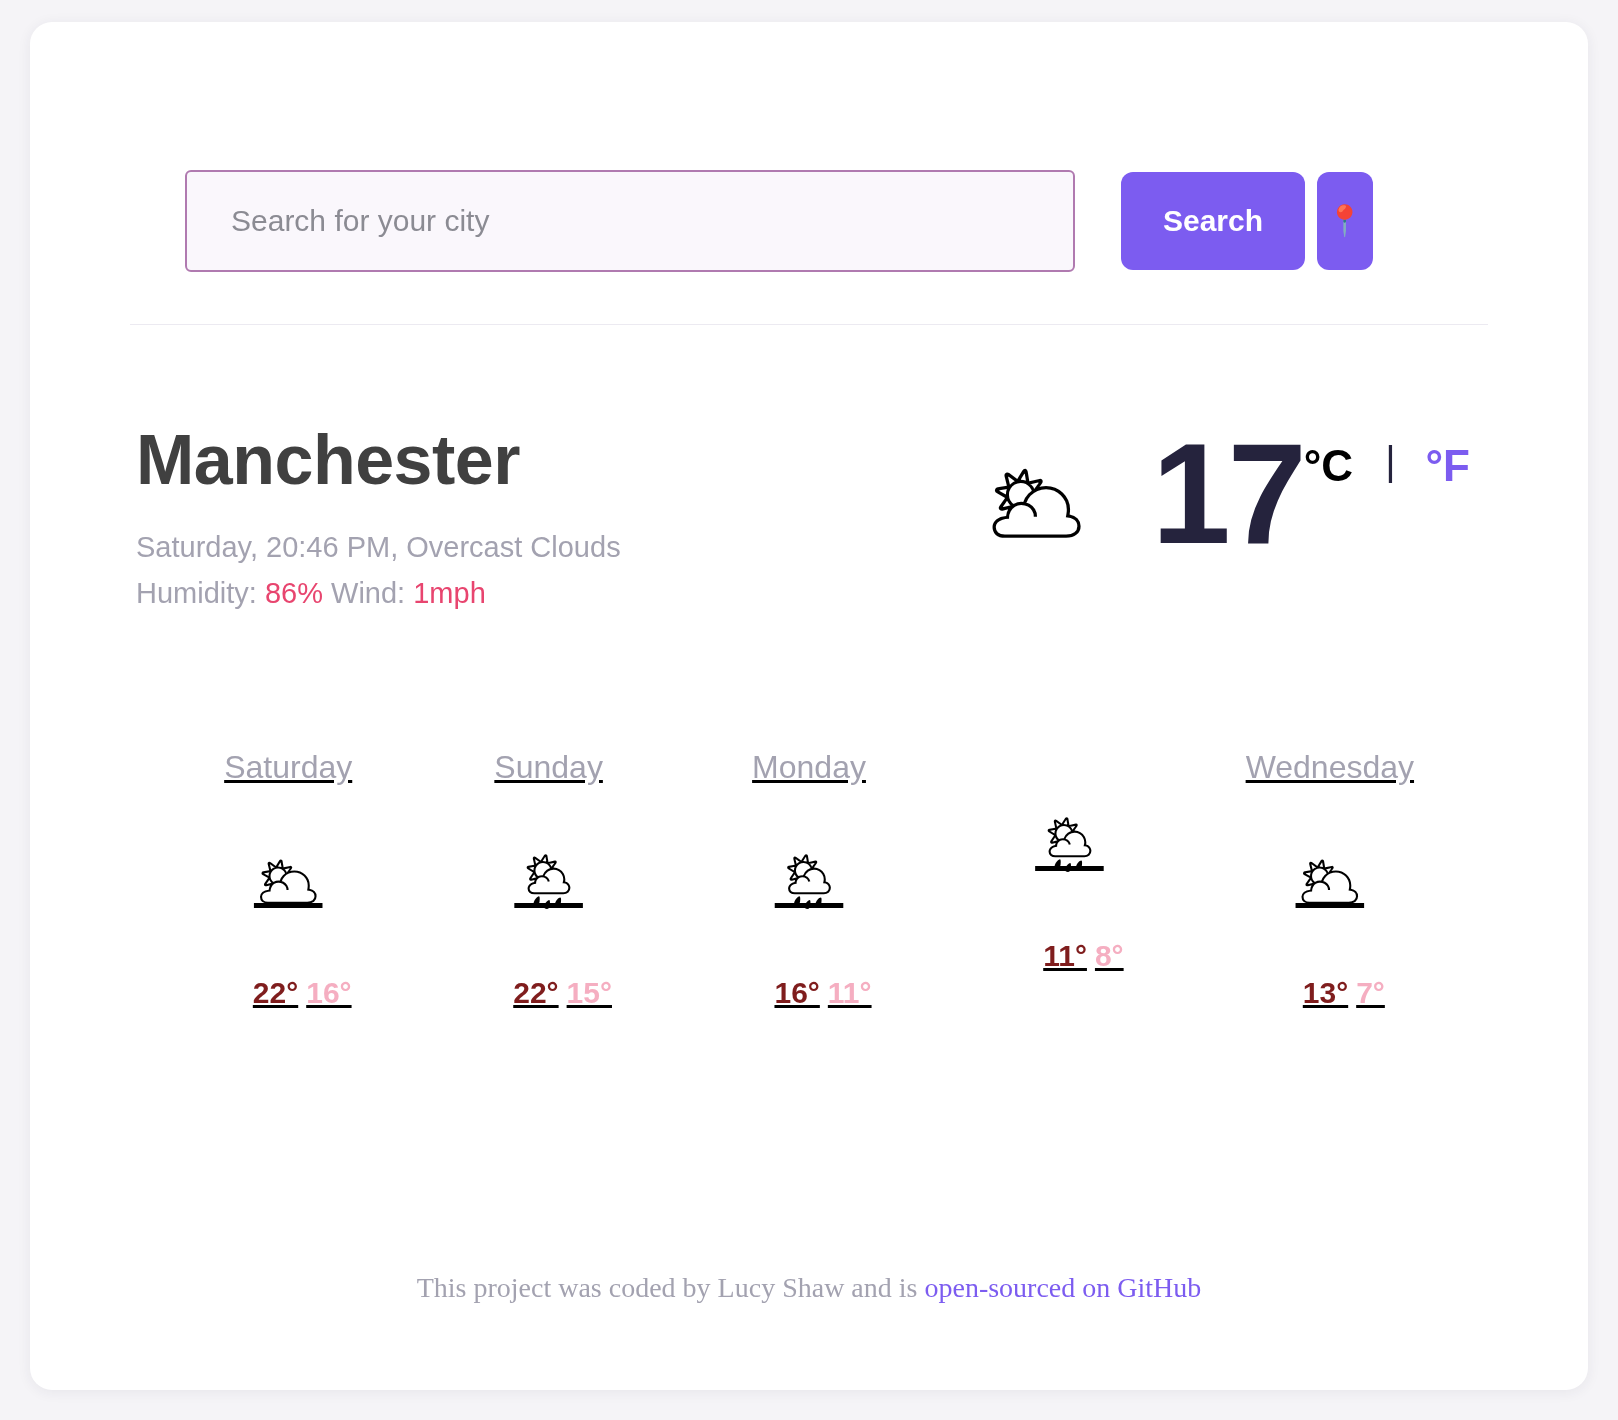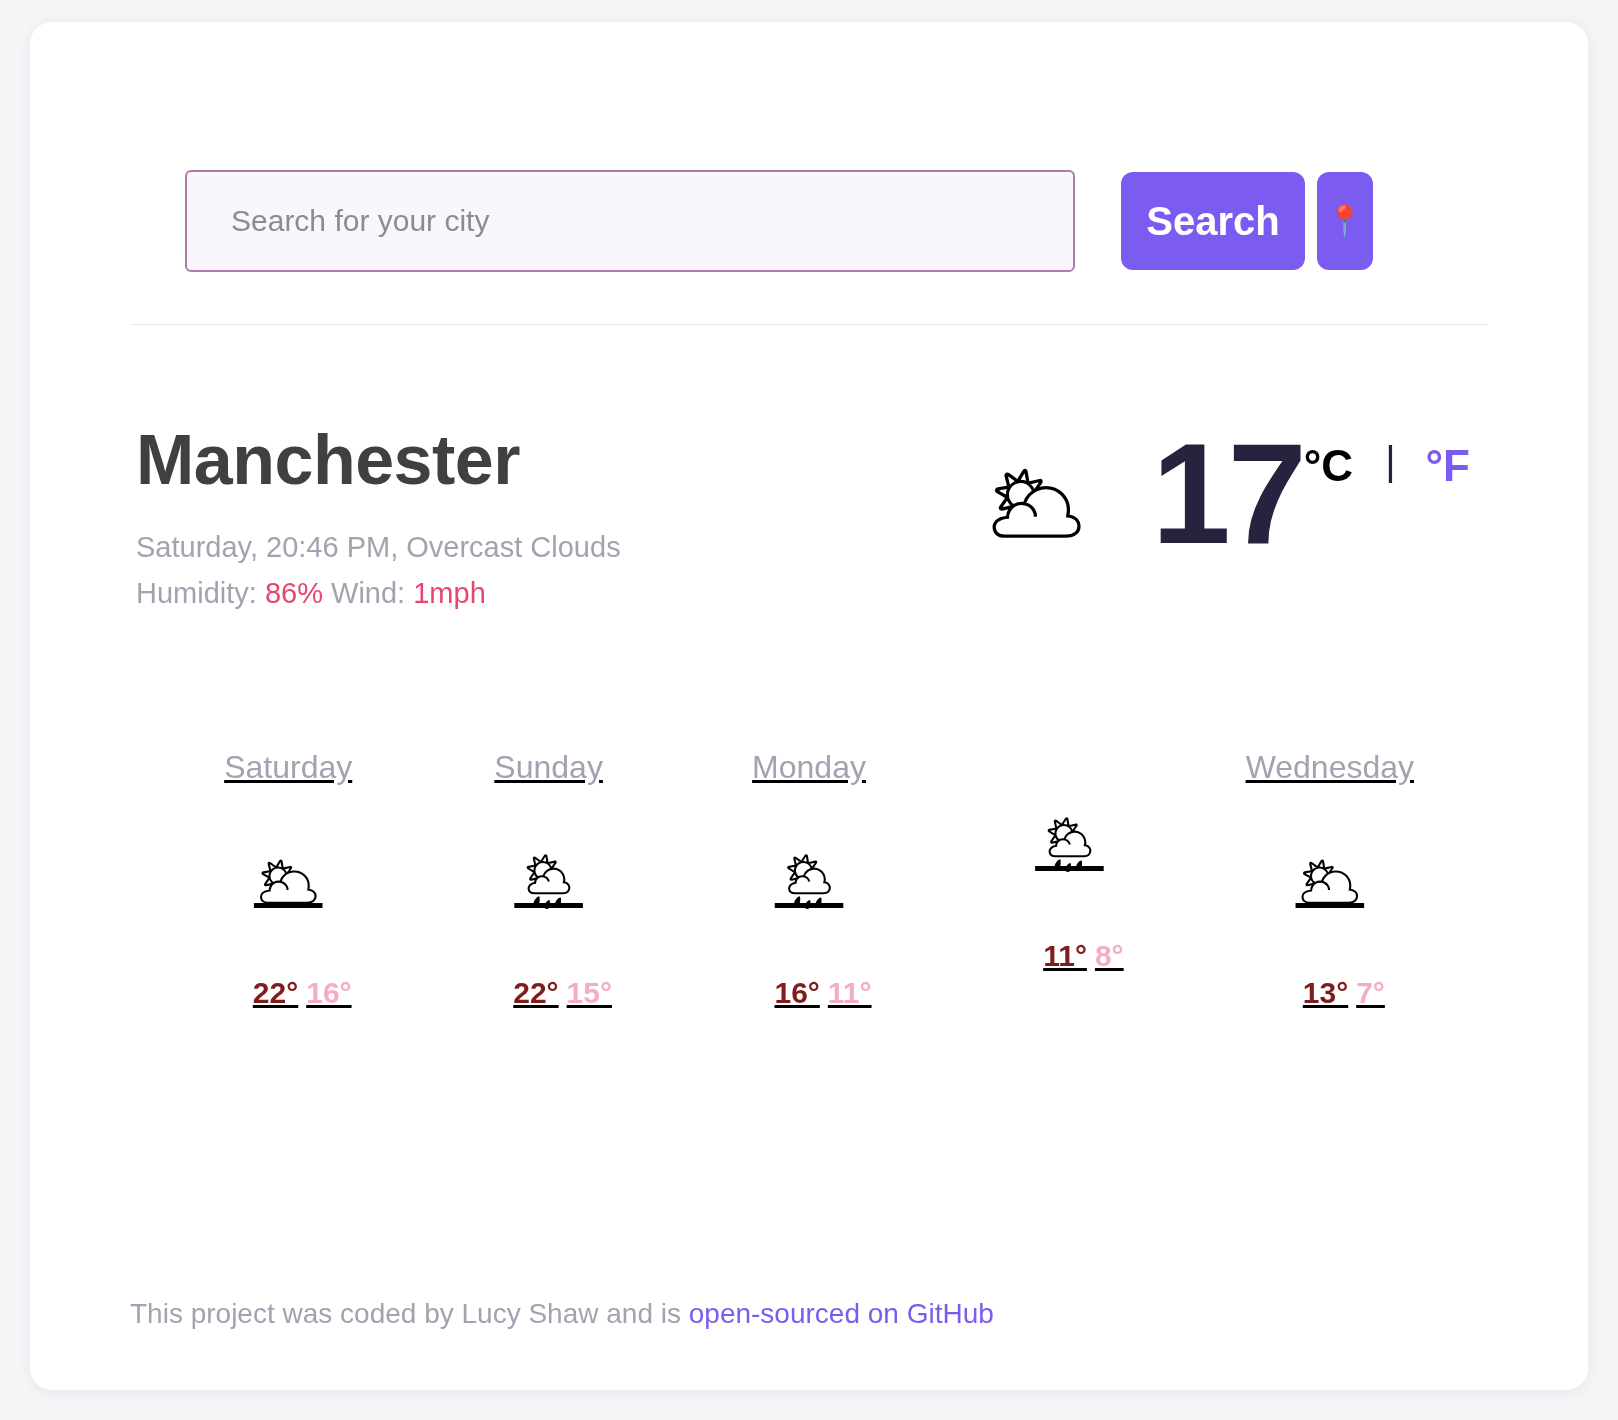--- a/index.html
+++ b/index.html
@@ -60,21 +60,21 @@
 
   .search-button {
     margin-left: 46px;
     width: 184px;
     height: 98px;
     background: #7c5cf0;
     border: none;
     border-radius: 12px;
     color: #ffffff;
     font-family: "Liberation Sans", sans-serif;
-    font-size: 40px;
+    font-size: 30px;
     font-weight: bold;
     cursor: pointer;
   }
 
   .pin-button {
     margin-left: 12px;
     width: 56px;
     height: 98px;
     background: #7c5cf0;
     border: none;
@@ -204,23 +204,25 @@
     font-size: 30px;
     font-weight: bold;
   }
 
   .temp-max { color: #7f1d1d; margin-left: 28px; }
   .temp-min { color: #f5aec1; margin-left: 8px; }
 
   
   .footer {
     margin-top: auto;
-    padding-bottom: 60px;
+    text-align: center;
+    padding-bottom: 86px;
     font-size: 28px;
     color: #a3a2b0;
+    font-family: Liberation Serif, serif;
   }
 
   .footer-link {
     color: #7c5cf0;
     text-decoration: none;
     cursor: pointer;
   }
 </style>
 </head>
 <body>

